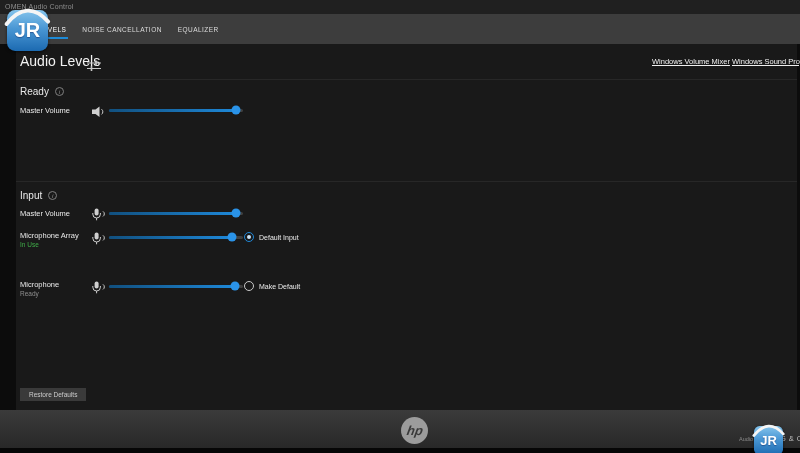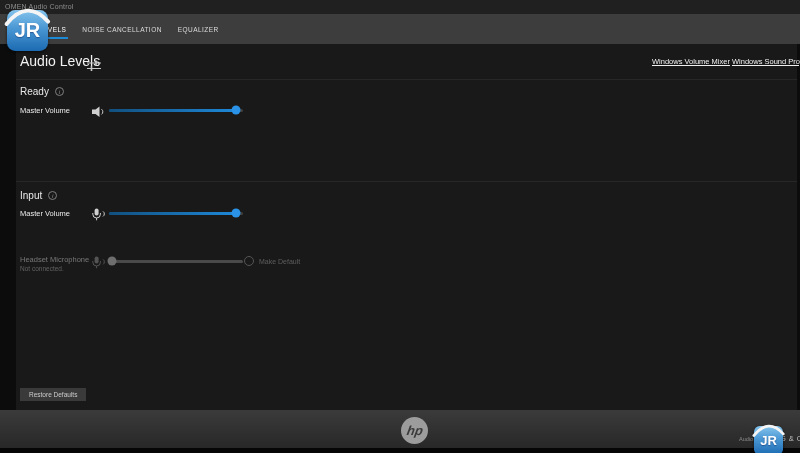--- a/index.html
+++ b/index.html
@@ -161,44 +161,66 @@
       </svg>
     </span>
     <div class="slider">
       <div class="slider-track">
           <div class="slider-fill" style="width: 95%;"></div>
         </div>
       <div class="slider-thumb" style="left: 95%;"></div>
     </div>
   </div>
 
-
-  <div class="row disabled" style="top:205px">
-    <div class="row-label">Headset Microphone</div>
-    <div class="row-sublabel st-not_connected">Not connected.</div>
+  <div class="row" style="top:181px">
+    <div class="row-label">Microphone Array</div>
+    <div class="row-sublabel st-in_use">In Use</div>
     <span class="dev-icon">
       <svg width="16" height="13" viewBox="0 0 16 13">
         <rect x="2.6" y="0.5" width="4" height="7" rx="2" fill="currentColor"></rect>
         <path d="M0.8 5 v1.2 a3.8 3.8 0 0 0 7.6 0 V5" fill="none" stroke="currentColor" stroke-width="1"></path>
         <line x1="4.6" y1="10" x2="4.6" y2="12.3" stroke="currentColor" stroke-width="1"></line>
         <path d="M11 3.4 a3 3 0 0 1 0 5" fill="none" stroke="currentColor" stroke-width="1"></path>
       </svg>
     </span>
     <div class="slider">
       <div class="slider-track">
-          <div class="slider-fill" style="width: 2%;"></div>
-        </div>
-      <div class="slider-thumb" style="left: 2%;"></div>
-    </div>
-    <div class="radio-group disabled">
+          <div class="slider-fill" style="width: 92%;"></div>
+        </div>
+      <div class="slider-thumb" style="left: 92%;"></div>
+    </div>
+    <div class="radio-group selected">
+      <span class="radio-circle"></span>
+      <span class="radio-label">Default Input</span>
+    </div>
+  </div>
+
+
+  <div class="row" style="top:230px">
+    <div class="row-label">Microphone</div>
+    <div class="row-sublabel st-ready">Ready</div>
+    <span class="dev-icon">
+      <svg width="16" height="13" viewBox="0 0 16 13">
+        <rect x="2.6" y="0.5" width="4" height="7" rx="2" fill="currentColor"></rect>
+        <path d="M0.8 5 v1.2 a3.8 3.8 0 0 0 7.6 0 V5" fill="none" stroke="currentColor" stroke-width="1"></path>
+        <line x1="4.6" y1="10" x2="4.6" y2="12.3" stroke="currentColor" stroke-width="1"></line>
+        <path d="M11 3.4 a3 3 0 0 1 0 5" fill="none" stroke="currentColor" stroke-width="1"></path>
+      </svg>
+    </span>
+    <div class="slider">
+      <div class="slider-track">
+          <div class="slider-fill" style="width: 94%;"></div>
+        </div>
+      <div class="slider-thumb" style="left: 94%;"></div>
+    </div>
+    <div class="radio-group">
       <span class="radio-circle"></span>
       <span class="radio-label">Make Default</span>
     </div>
   </div>
-
 
   <button class="restore-btn">Restore Defaults</button>
 </div>
 
 <div class="footer"></div>
 <div class="hp-logo">
   <span>hp</span>
 </div>
 <div class="brand">
   <span class="audio-by">Audio by</span>

